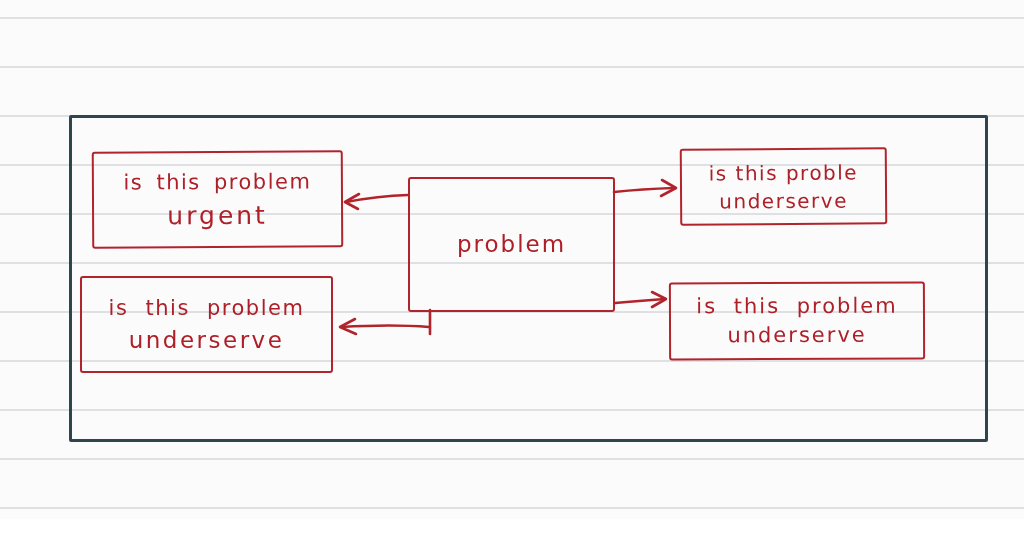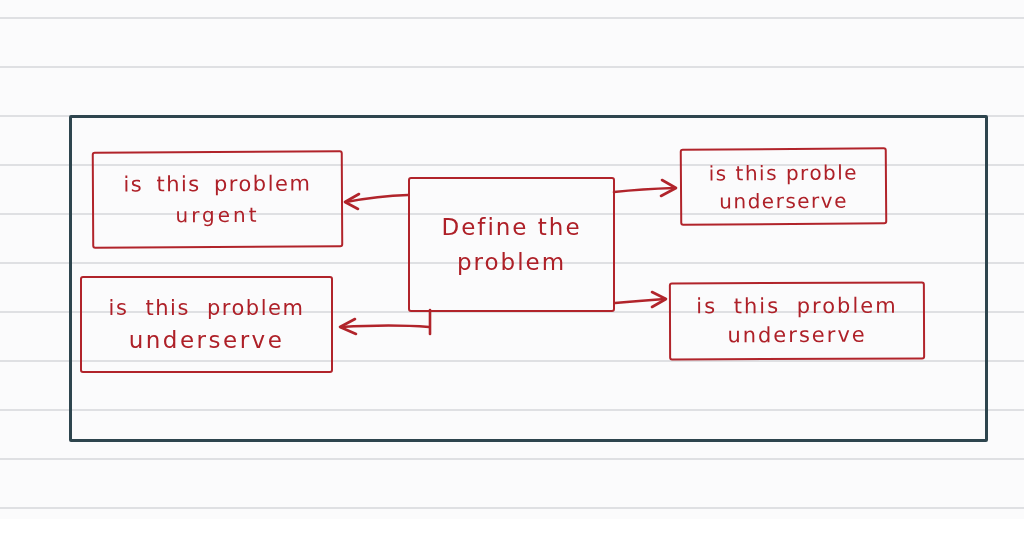--- a/index.html
+++ b/index.html
@@ -24,21 +24,21 @@
   
   .rbox{
     position:absolute;box-sizing:border-box;
     border:2.5px solid #b1242b;border-radius:3px;
     color:#ae2028;
     display:flex;flex-direction:column;align-items:center;justify-content:center;
     text-align:center;row-gap:10px;background:transparent;
   }
   .rbox .l{line-height:1;white-space:nowrap;}
   .box-urgent{left:92px;top:151px;width:251px;height:97px;font-size:21px;letter-spacing:1.5px;word-spacing:5px;transform:rotate(-0.3deg);}
-  .box-urgent .l2{font-size:20px;letter-spacing:3px;text-align:right;}
+  .box-urgent .l2{font-size:25px;letter-spacing:3px;text-align:right;}
   .box-underserve{left:80px;top:276px;width:253px;height:97px;font-size:21px;letter-spacing:1.5px;word-spacing:9px;}
   .box-underserve .l2{font-size:23px;letter-spacing:2.5px;}
   .box-define{left:408px;top:177px;width:207px;height:135px;font-size:23px;letter-spacing:2px;row-gap:12px;}
   .box-unworkable{left:680px;top:148px;width:207px;height:77px;font-size:20px;letter-spacing:1.5px;row-gap:8px;transform:rotate(-0.4deg);}
   .box-unavoidable{left:669px;top:282px;width:256px;height:78px;font-size:21px;letter-spacing:2px;word-spacing:8px;row-gap:8px;transform:rotate(-0.2deg);}
   .arrows{position:absolute;left:0;top:0;width:1024px;height:541px;pointer-events:none;}
 </style>
 </head>
 <body>
 
@@ -76,21 +76,20 @@
     <span class="l l1">is this problem</span>
     <span class="l l2">urgent</span>
   </div>
 
   <div class="rbox box-underserve">
     <span class="l l1">is this problem</span>
     <span class="l l2">underserve</span>
   </div>
 
   <div class="rbox box-define">
-    <span class="l l1">Define the</span>
     <span class="l l2">problem</span>
   </div>
 
   <div class="rbox box-unworkable">
     <span class="l l1">is this proble</span>
     <span class="l l2">underserve</span>
   </div>
 
   <div class="rbox box-unavoidable">
     <span class="l l1">is this problem</span>

